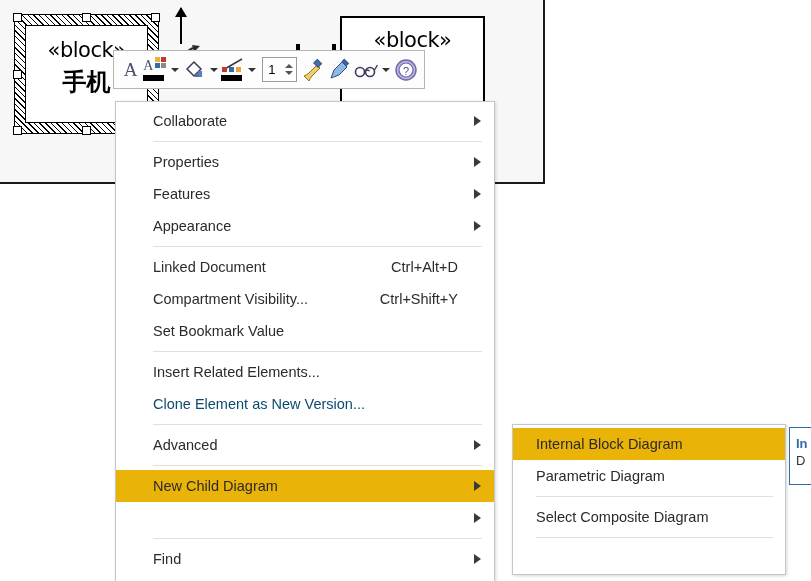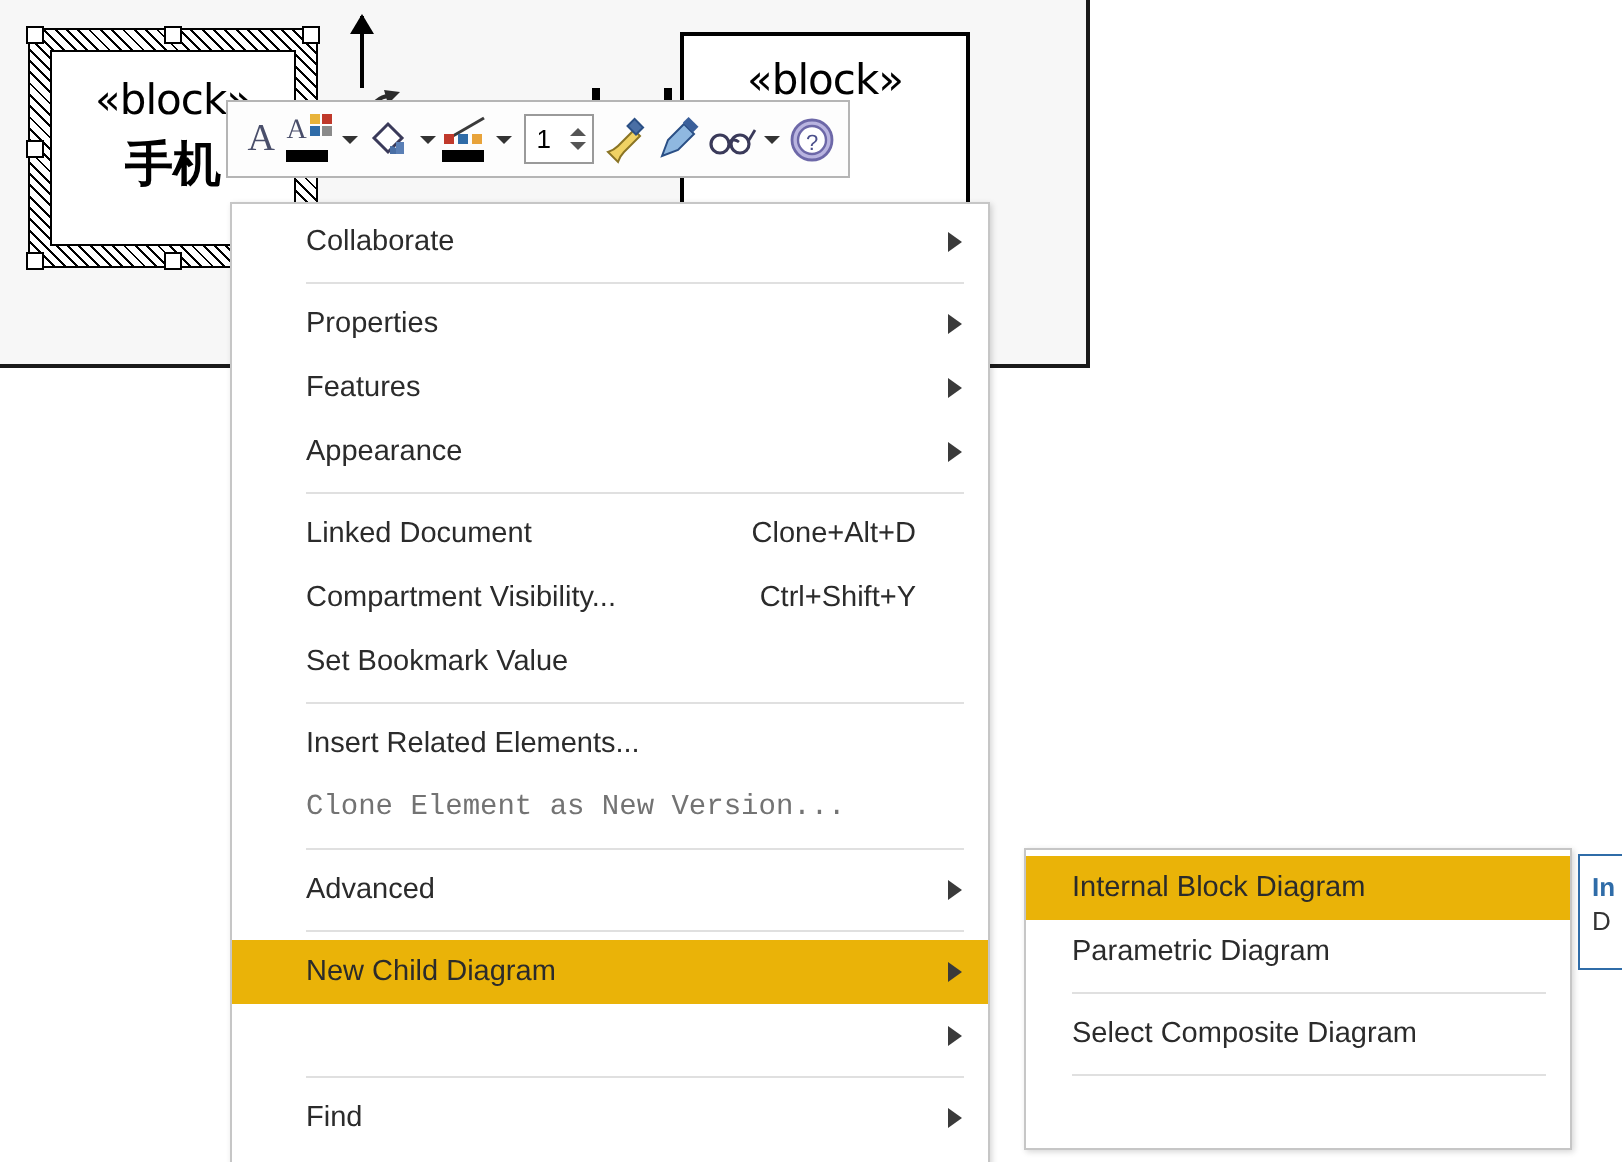--- a/index.html
+++ b/index.html
@@ -228,21 +228,21 @@
     height: 32px;
     display: flex;
     align-items: center;
     padding: 0 14px 0 37px;
     font-size: 14.5px;
     color: #2b2b2b;
     white-space: nowrap;
     cursor: default;
   }
   .mi.hl { background: #eab308; }
-  .mi.disabled { color: #737373; font-family: Liberation Mono, monospace; }
+  .mi.disabled { color: #0c4a6e; }
   .mi-label { flex: 0 0 auto; }
   .mi-accel {
     position: absolute;
     right: 36px;
     font-size: 14.5px;
     color: #2b2b2b;
   }
   .mi-arrow {
     position: absolute;
     right: 13px;
@@ -441,21 +441,21 @@
         <span class="mi-label">Features</span>
         <span class="mi-arrow"></span>
       </div>
       <div class="mi">
         <span class="mi-label">Appearance</span>
         <span class="mi-arrow"></span>
       </div>
       <div class="sep"></div>
       <div class="mi">
         <span class="mi-label">Linked Document</span>
-        <span class="mi-accel">Clone+Alt+D</span>
+        <span class="mi-accel">Ctrl+Alt+D</span>
       </div>
       <div class="mi">
         <span class="mi-label">Compartment Visibility...</span>
         <span class="mi-accel">Ctrl+Shift+Y</span>
       </div>
       <div class="mi">
         <span class="mi-label">Set Bookmark Value</span>
       </div>
       <div class="sep"></div>
       <div class="mi">

